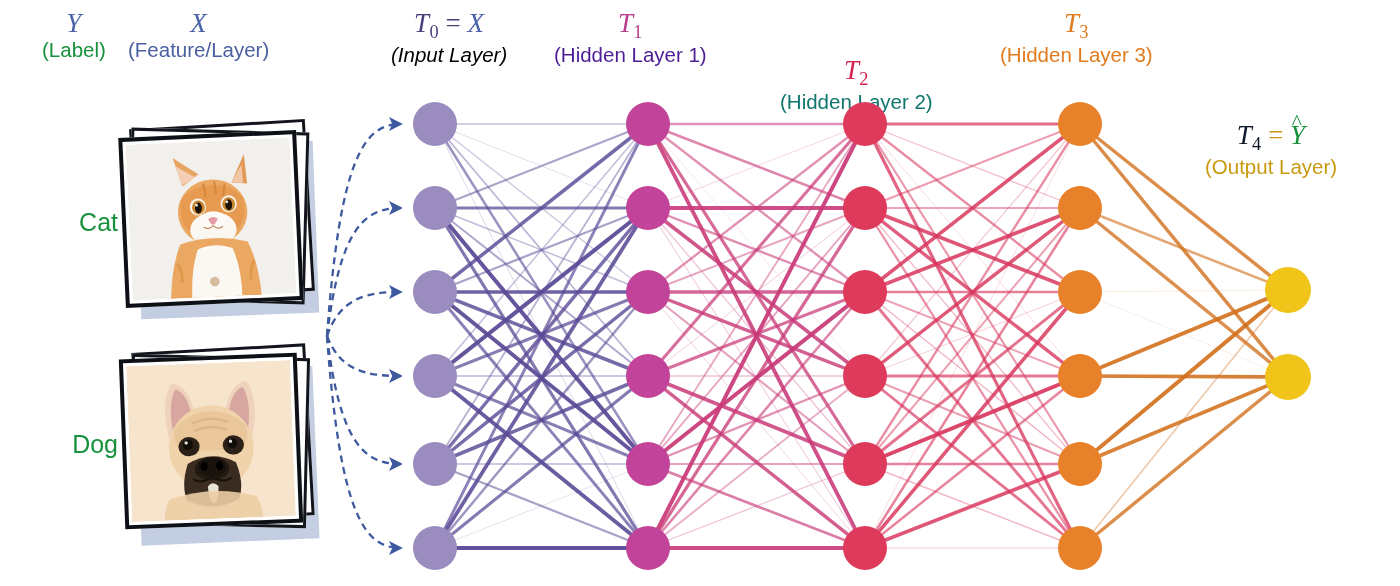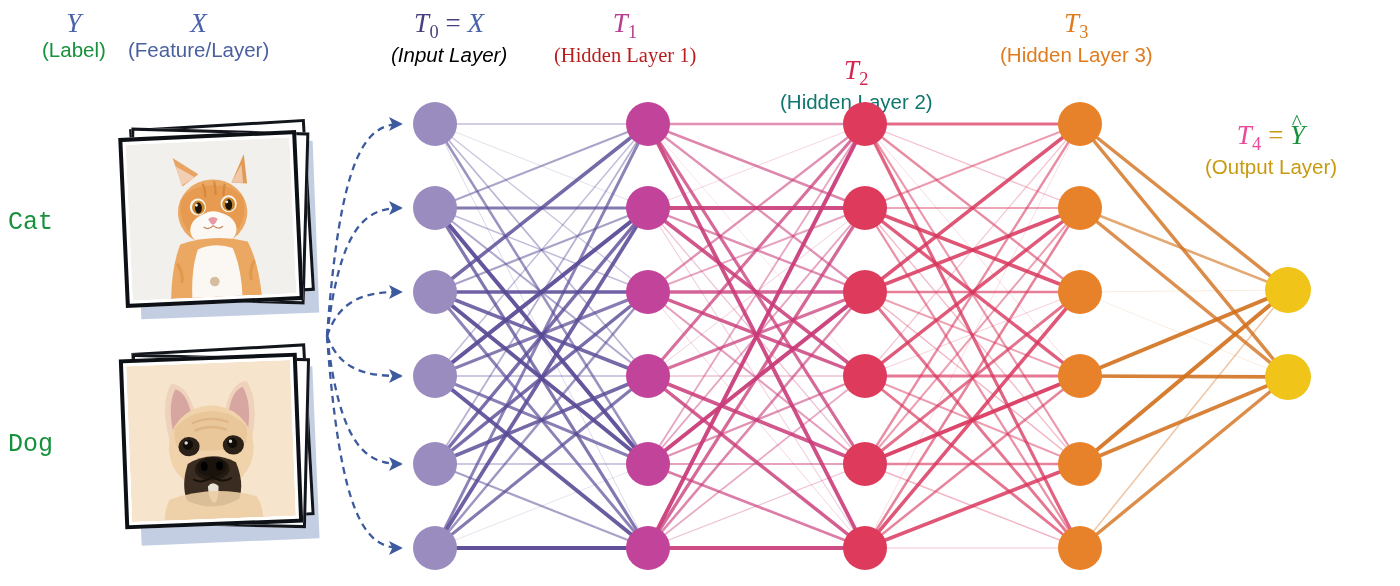--- a/index.html
+++ b/index.html
@@ -39,24 +39,24 @@
     letter-spacing: .3px;
   }
   .colheader .sub {
     display: block;
     font-family: "Liberation Sans", sans-serif;
     font-size: 20.5px;
     margin-top: 1px;
   }
   .sideLabel {
     position: absolute;
-    font-family: Liberation Mono, monospace;
+    font-family: Liberation Sans, sans-serif;
     font-size: 25px;
     color: #17913c;
-    text-align: left;
+    text-align: right;
     white-space: nowrap;
   }
   .photoStack {
     position: absolute;
   }
   .photoStack .sheet {
     position: absolute;
     background: #ffffff;
     border: 3px solid #12161c;
     box-sizing: border-box;
@@ -92,32 +92,32 @@
   <div class="colheader" id="h1" style="left: 128px; top: 8px; width: auto;">
     <span class="sym"><span style="color:#4a63a8;">X</span></span>
     <span class="sub" style="color: rgb(74, 95, 160);">(Feature/Layer)</span>
   </div>
   <div class="colheader" id="h2" style="left: 359px; top: 8px; width: auto; margin-left: 32px;">
     <span class="sym"><span style="color:#4a3f7d;">T<sub style="font-style:normal;">0</sub></span><span style="color:#4a3f7d;margin:0 5px;">=</span><span style="color:#4a63a8;">X</span></span>
     <span class="sub" style="color: #000000; font-style: italic;">(Input Layer)</span>
   </div>
   <div class="colheader" id="h3" style="left: 554px; top: 8px; width: auto;">
     <span class="sym"><span style="color:#b93c8e;text-align:right;">T<sub style="font-style:normal;">1</sub></span></span>
-    <span class="sub" style="color: #b91c1c; font-family: Liberation Serif, serif;">(Hidden Layer 1)</span>
+    <span class="sub" style="color: #4c1d95;">(Hidden Layer 1)</span>
   </div>
   <div class="colheader" id="h4" style="left: 780px; top: 8px; width: auto; margin-top: 47px;">
     <span class="sym"><span style="color:#d6234e;">T<sub style="font-style:normal;">2</sub></span></span>
     <span class="sub" style="color: #0f766e;">(Hidden Layer 2)</span>
   </div>
   <div class="colheader" id="h5" style="left: 1000px; top: 8px; width: auto;">
     <span class="sym"><span style="color:#e07b1e;margin-top:48px;">T<sub style="font-style:normal;">3</sub></span></span>
     <span class="sub" style="color: rgb(224, 123, 30);">(Hidden Layer 3)</span>
   </div>
   <div class="colheader" id="hout" style="left: 1205px; top: 120px;">
-    <span class="sym"><span style="color:#ec4899;">T<sub style="font-style:normal;">4</sub></span><span style="color:#c99a10;margin:0 5px;">=</span><span style="color:#17913c;position:relative;display:inline-block;"><span style="position:absolute;left:50%;top:-0.48em;transform:translateX(-58%);font-style:normal;font-size:.8em;">^</span>Y</span></span>
+    <span class="sym"><span style="color:#0f172a;">T<sub style="font-style:normal;">4</sub></span><span style="color:#c99a10;margin:0 5px;">=</span><span style="color:#17913c;position:relative;display:inline-block;"><span style="position:absolute;left:50%;top:-0.48em;transform:translateX(-58%);font-style:normal;font-size:.8em;">^</span>Y</span></span>
     <span class="sub" style="color: rgb(201, 154, 16);">(Output Layer)</span>
   </div>
 
   <div class="sideLabel" id="cl0" style="left: 8px; top: 208px; width: 110px; color: rgb(23, 145, 60);">Cat</div>
   <div class="sideLabel" id="cl1" style="left: 8px; top: 430px; width: 110px; color: rgb(23, 145, 60);">Dog</div>
 
   <div class="photoStack" id="ps0" style="left: 118px; top: 120px; width: 205px; height: 200px;">
     <div class="shadow" style="left:20px;top:24px;width:178px;height:172px;transform:rotate(-2.2deg);"></div>
     <div class="sheet" style="left:16px;top:4px;width:176px;height:172px;transform:rotate(-3.4deg);"></div>
     <div class="sheet" style="left:11px;top:10px;width:178px;height:172px;transform:rotate(1.6deg);"></div>

